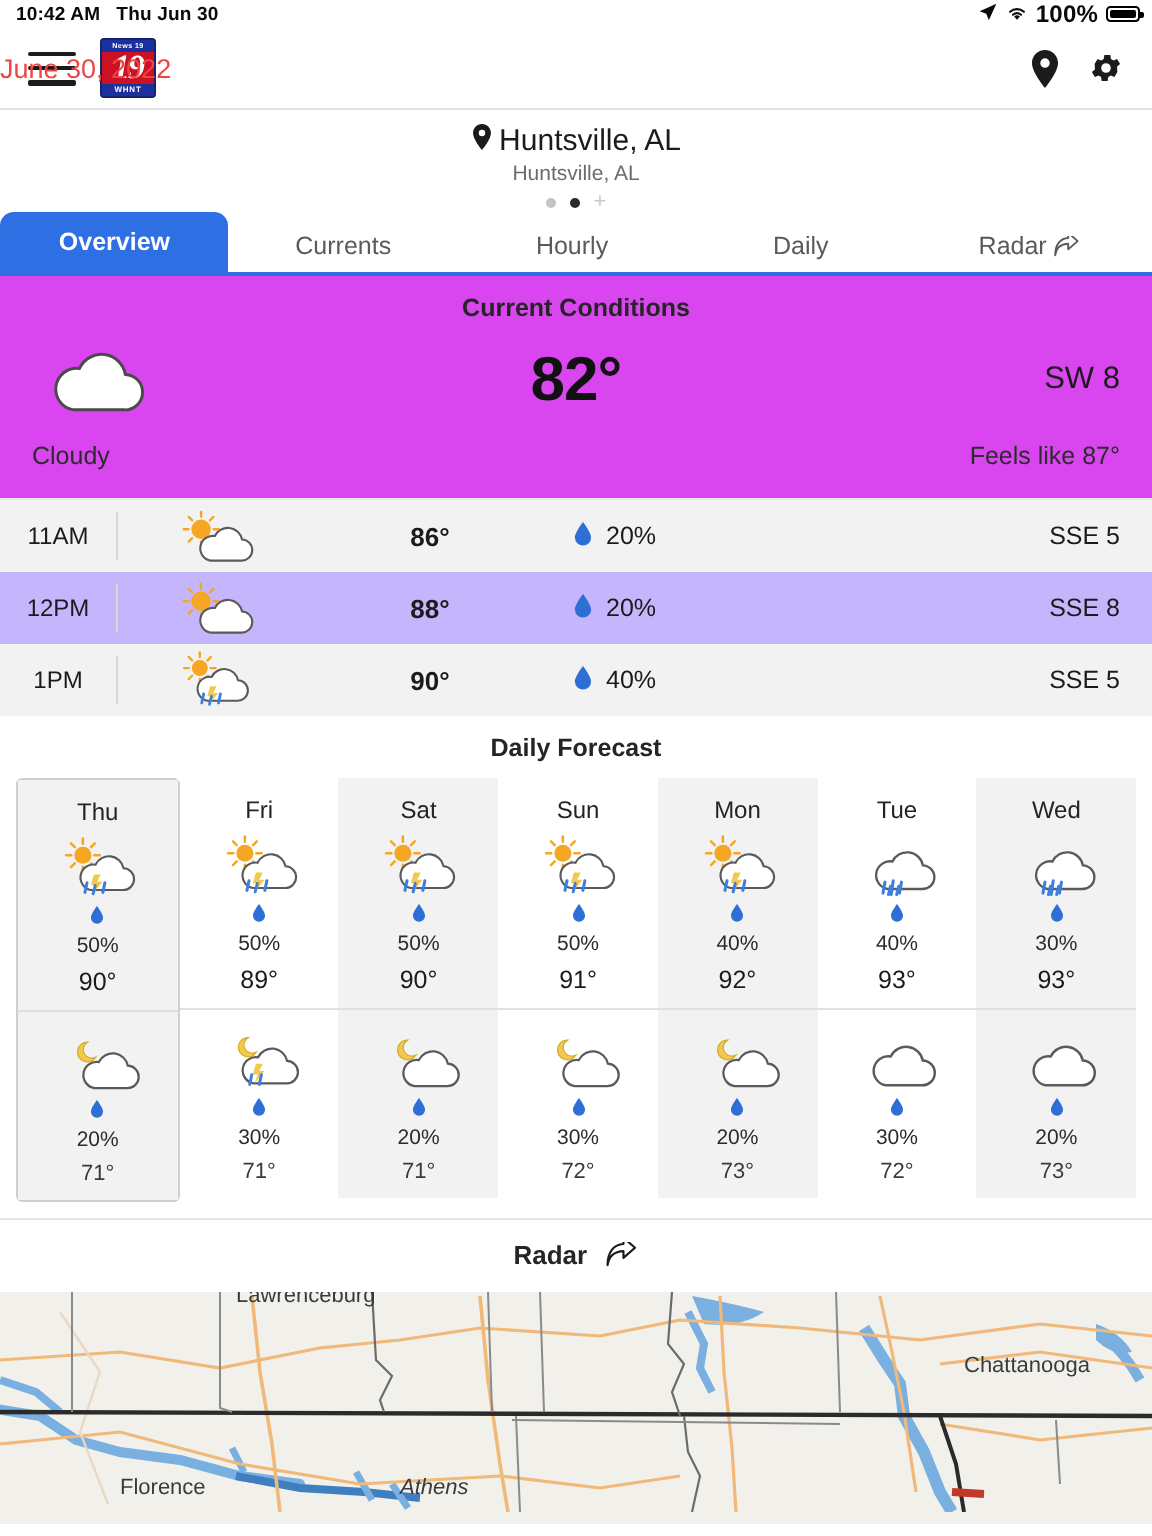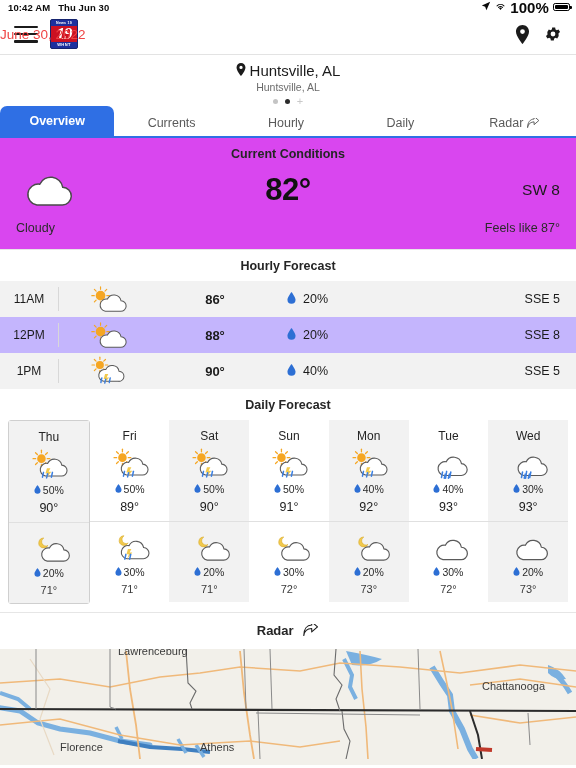--- a/index.html
+++ b/index.html
@@ -13,21 +13,21 @@
 
   
   .statusbar {
     height:14px; display:flex; align-items:center;
     padding:0 6px 0 8px; font-size:9.5px; font-weight:600;
     color:#0a0a0a; letter-spacing:.1px;
   }
   .statusbar .sb-time { margin-right:8px; }
   .statusbar .sb-date { font-weight:600; }
   .statusbar .sb-right { margin-left:auto; display:flex; align-items:center; gap:4px; }
-  .sb-pct { font-size:15px; font-weight:600; }
+  .sb-pct { font-size:12px; font-weight:600; }
   .batt {
     width:17px; height:8.5px; border:1px solid #000; border-radius:2.2px;
     position:relative; display:inline-block;
   }
   .batt::after{
     content:""; position:absolute; right:-2.6px; top:2.3px;
     width:1.6px; height:3.4px; background:#000; border-radius:0 1px 1px 0;
   }
   .batt i { position:absolute; left:1px; top:1px; bottom:1px; right:1px; background:#000; border-radius:1px; display:block;}
 
@@ -125,21 +125,21 @@
   .dcol {
     flex:1; text-align:center; position:relative;
   }
   .dcol.shaded .dcell { background:#f2f2f2; }
   .dcol.today { border:1px solid #cfcfcf; border-radius:3px; }
   .dcol.today .dcell { background:#f2f2f2; }
   .dday { font-size:12px; color:#242424; padding:7px 0 2px; }
   .dcell { padding:2px 0 7px; }
   .dcell.night { border-top:1px solid #e0e0e0; padding-top:6px; }
   .dicon { height:38px; display:flex; align-items:center; justify-content:center; }
-  .dpop { font-size:10.5px; color:#2b2b2b; display:flex; align-items:center; justify-content:center; gap:2px; }
+  .dpop { font-size:10.5px; color:#2b2b2b; display:flex; align-items:center; justify-content:center; gap:2px;flex-direction:column; }
   .dtemp { font-size:12.5px; color:#1b1b1b; padding-top:5px; }
   .dtemp.night { font-size:11px; color:#3a3a3a; }
 
   
   .radar-head {
     text-align:center; font-size:13px; font-weight:700; color:#252525;
     padding:10px 0 9px; border-top:1px solid #e6e6e6; cursor:pointer;
   }
   .radar-head .share { display:inline-block; margin-left:6px; vertical-align:-2px; }
   .map { position:relative; height:116px; overflow:hidden; background:#f2f0ea; cursor:pointer; }
@@ -240,21 +240,20 @@
     <div class="cur-mid">82°</div>
     <div class="cur-right">SW 8</div>
   </div>
   <div class="cur-row2">
     <div class="l">Cloudy</div>
     <div class="r">Feels like 87°</div>
   </div>
 </div>
 
 <div class="hourly">
-  <div class="sect-title">Hourly Forecast</div>
   <div id="hourly-rows">
       <div class="hr-row alt">
         <div class="hr-time">11AM</div>
         <div class="hr-div"></div>
         <div class="hr-icon">
           <svg width="40" height="31" viewBox="0 0 60 48">
             <circle cx="20" cy="18" r="7.5" fill="#f5a623"></circle>
             <line x1="29.7" y1="18" x2="33.5" y2="18" stroke="#f5a623" stroke-width="1.8" stroke-linecap="round"></line>
             <line x1="26.85893577750951" y1="24.858935777509508" x2="29.54594154601839" y2="27.54594154601839" stroke="#f5a623" stroke-width="1.8" stroke-linecap="round"></line>
             <line x1="20" y1="27.7" x2="20" y2="31.5" stroke="#f5a623" stroke-width="1.8" stroke-linecap="round"></line>
@@ -725,14 +724,14 @@
     <path d="M258 62 L260 110" stroke="#8a8a8a" stroke-width="1" fill="none"></path>
     <path d="M342 62 L344 80 L350 92 L346 110" stroke="#6b6b6b" stroke-width="1.1" fill="none"></path>
     <path d="M256 64 L420 66" stroke="#8a8a8a" stroke-width="1" fill="none"></path>
     <path d="M470 62 L478 86 L482 110" stroke="#2b2b2b" stroke-width="2" fill="none"></path>
     <path d="M528 64 L530 96" stroke="#8a8a8a" stroke-width="1" fill="none"></path>
     <path d="M476 100 L492 101" stroke="#c0392b" stroke-width="4" fill="none"></path>
   </svg>
   <span class="maplabel" style="left:118px; top:-4px;">Lawrenceburg</span>
   <span class="maplabel" style="left:482px; top:31px;">Chattanooga</span>
   <span class="maplabel" style="left:60px; top:92px;">Florence</span>
-  <span class="maplabel" style="left:200px; top:92px;">Athens</span>
+  <span class="maplabel" style="left:200px; top:92px;font-style:italic;">Athens</span>
 </div>
 
 </body></html>

